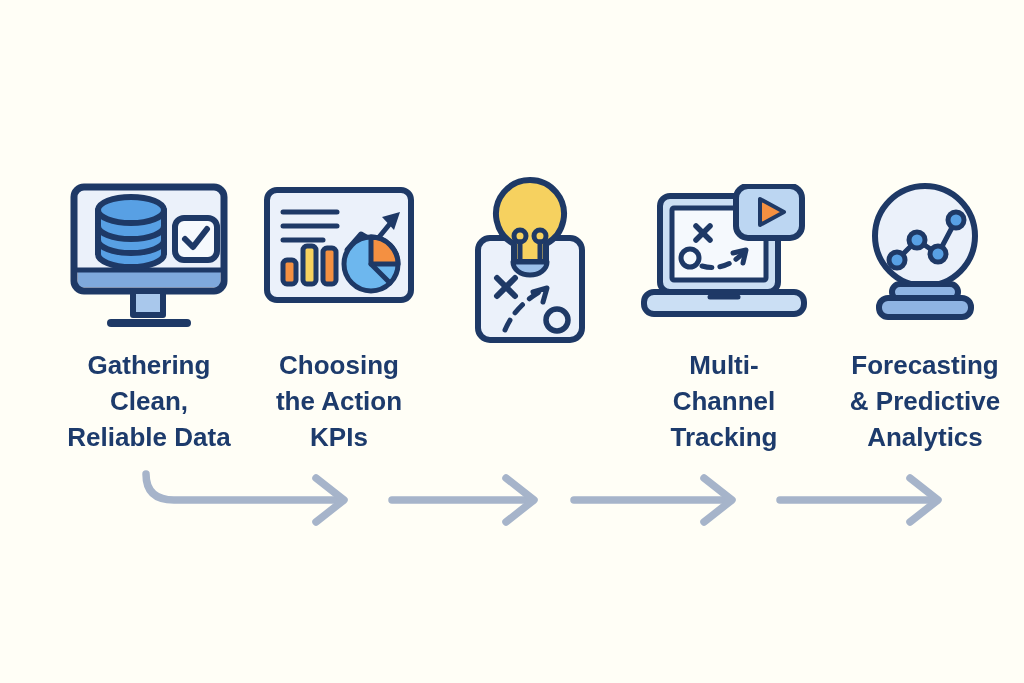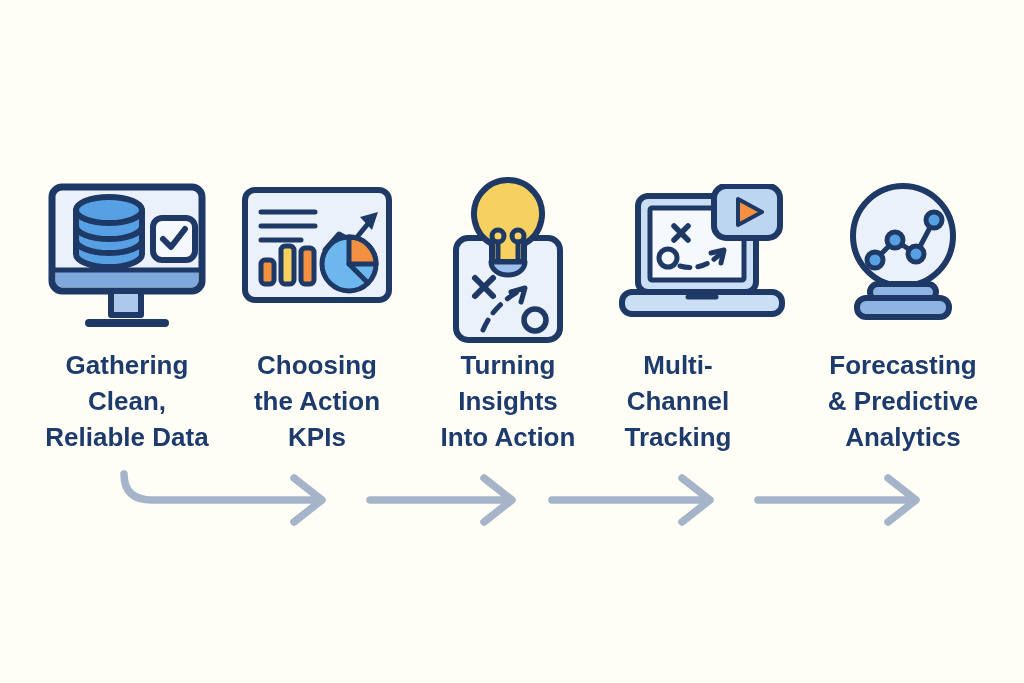--- a/index.html
+++ b/index.html
@@ -2,21 +2,21 @@
 <html style="--background: #FFFEF6; --outline-navy: #1E3966; --label-text: #1D3B6C; --arrow: #A6B4CA; --panel-light: #EBF1FA; --screen-white: #F5F9FD; --blue-medium: #58A0E4; --pie-blue: #6DB7EE; --yellow: #F6D15F; --orange: #F49041; --monitor-bar: #7FA9DC; --monitor-stand: #A9C8EC; --bulb-base: #9CC0EA; --laptop-blue: #CBDFF4; --play-overlay: #BCD6F2; --ball-base: #8FB4E3;"><head>
 <meta charset="utf-8">
 <style>
   html,body{margin:0;padding:0;}
   body{
     width:1024px;height:683px;
     background:var(--background,#FFFEF6);
     font-family:"Liberation Sans",sans-serif;
     overflow:hidden;position:relative;
   }
-  .canvas{position:absolute;inset:0;}
+  .canvas{position:absolute;inset:0;margin-left:22px;}
   .icon{position:absolute;}
   .icon svg{display:block;}
   .st{stroke:var(--outline-navy,#1E3966);stroke-linecap:round;stroke-linejoin:round;}
   .fn{fill:none;}
   .fp{fill:var(--panel-light,#EBF1FA);}
   .fw{fill:var(--screen-white,#F5F9FD);}
   .fblue{fill:var(--blue-medium,#58A0E4);}
   .fpie{fill:var(--pie-blue,#6DB7EE);}
   .fy{fill:var(--yellow,#F6D15F);}
   .fo{fill:var(--orange,#F49041);}
@@ -123,24 +123,21 @@
       <rect x="13" y="118" width="92" height="19" rx="9" class="st fball" stroke-width="6"></rect>
     </svg>
   </div>
 
   <div class="label" style="left:17px;top:347px">Gathering
 Clean,
 Reliable Data</div>
   <div class="label" style="left:207px;top:347px">Choosing
 the Action
 KPIs</div>
-  <div class="label" style="left:398px;top:347px">Turning
-Insights
-Into Action</div>
-  <div class="label" style="left:568px;top:347px">Multi-
+  <div class="label" style="left:592px;top:347px">Multi-
 Channel
 Tracking</div>
   <div class="label" style="left:793px;top:347px">Forecasting
 &amp; Predictive
 Analytics</div>
 
   <svg class="arrow" style="left:112px;top:468px" width="236" height="60" viewBox="0 0 236 60">
     <path d="M12,6 Q12,32 40,32 L204,32"></path>
     <polyline points="182,10 210,32 182,54"></polyline>
   </svg>

